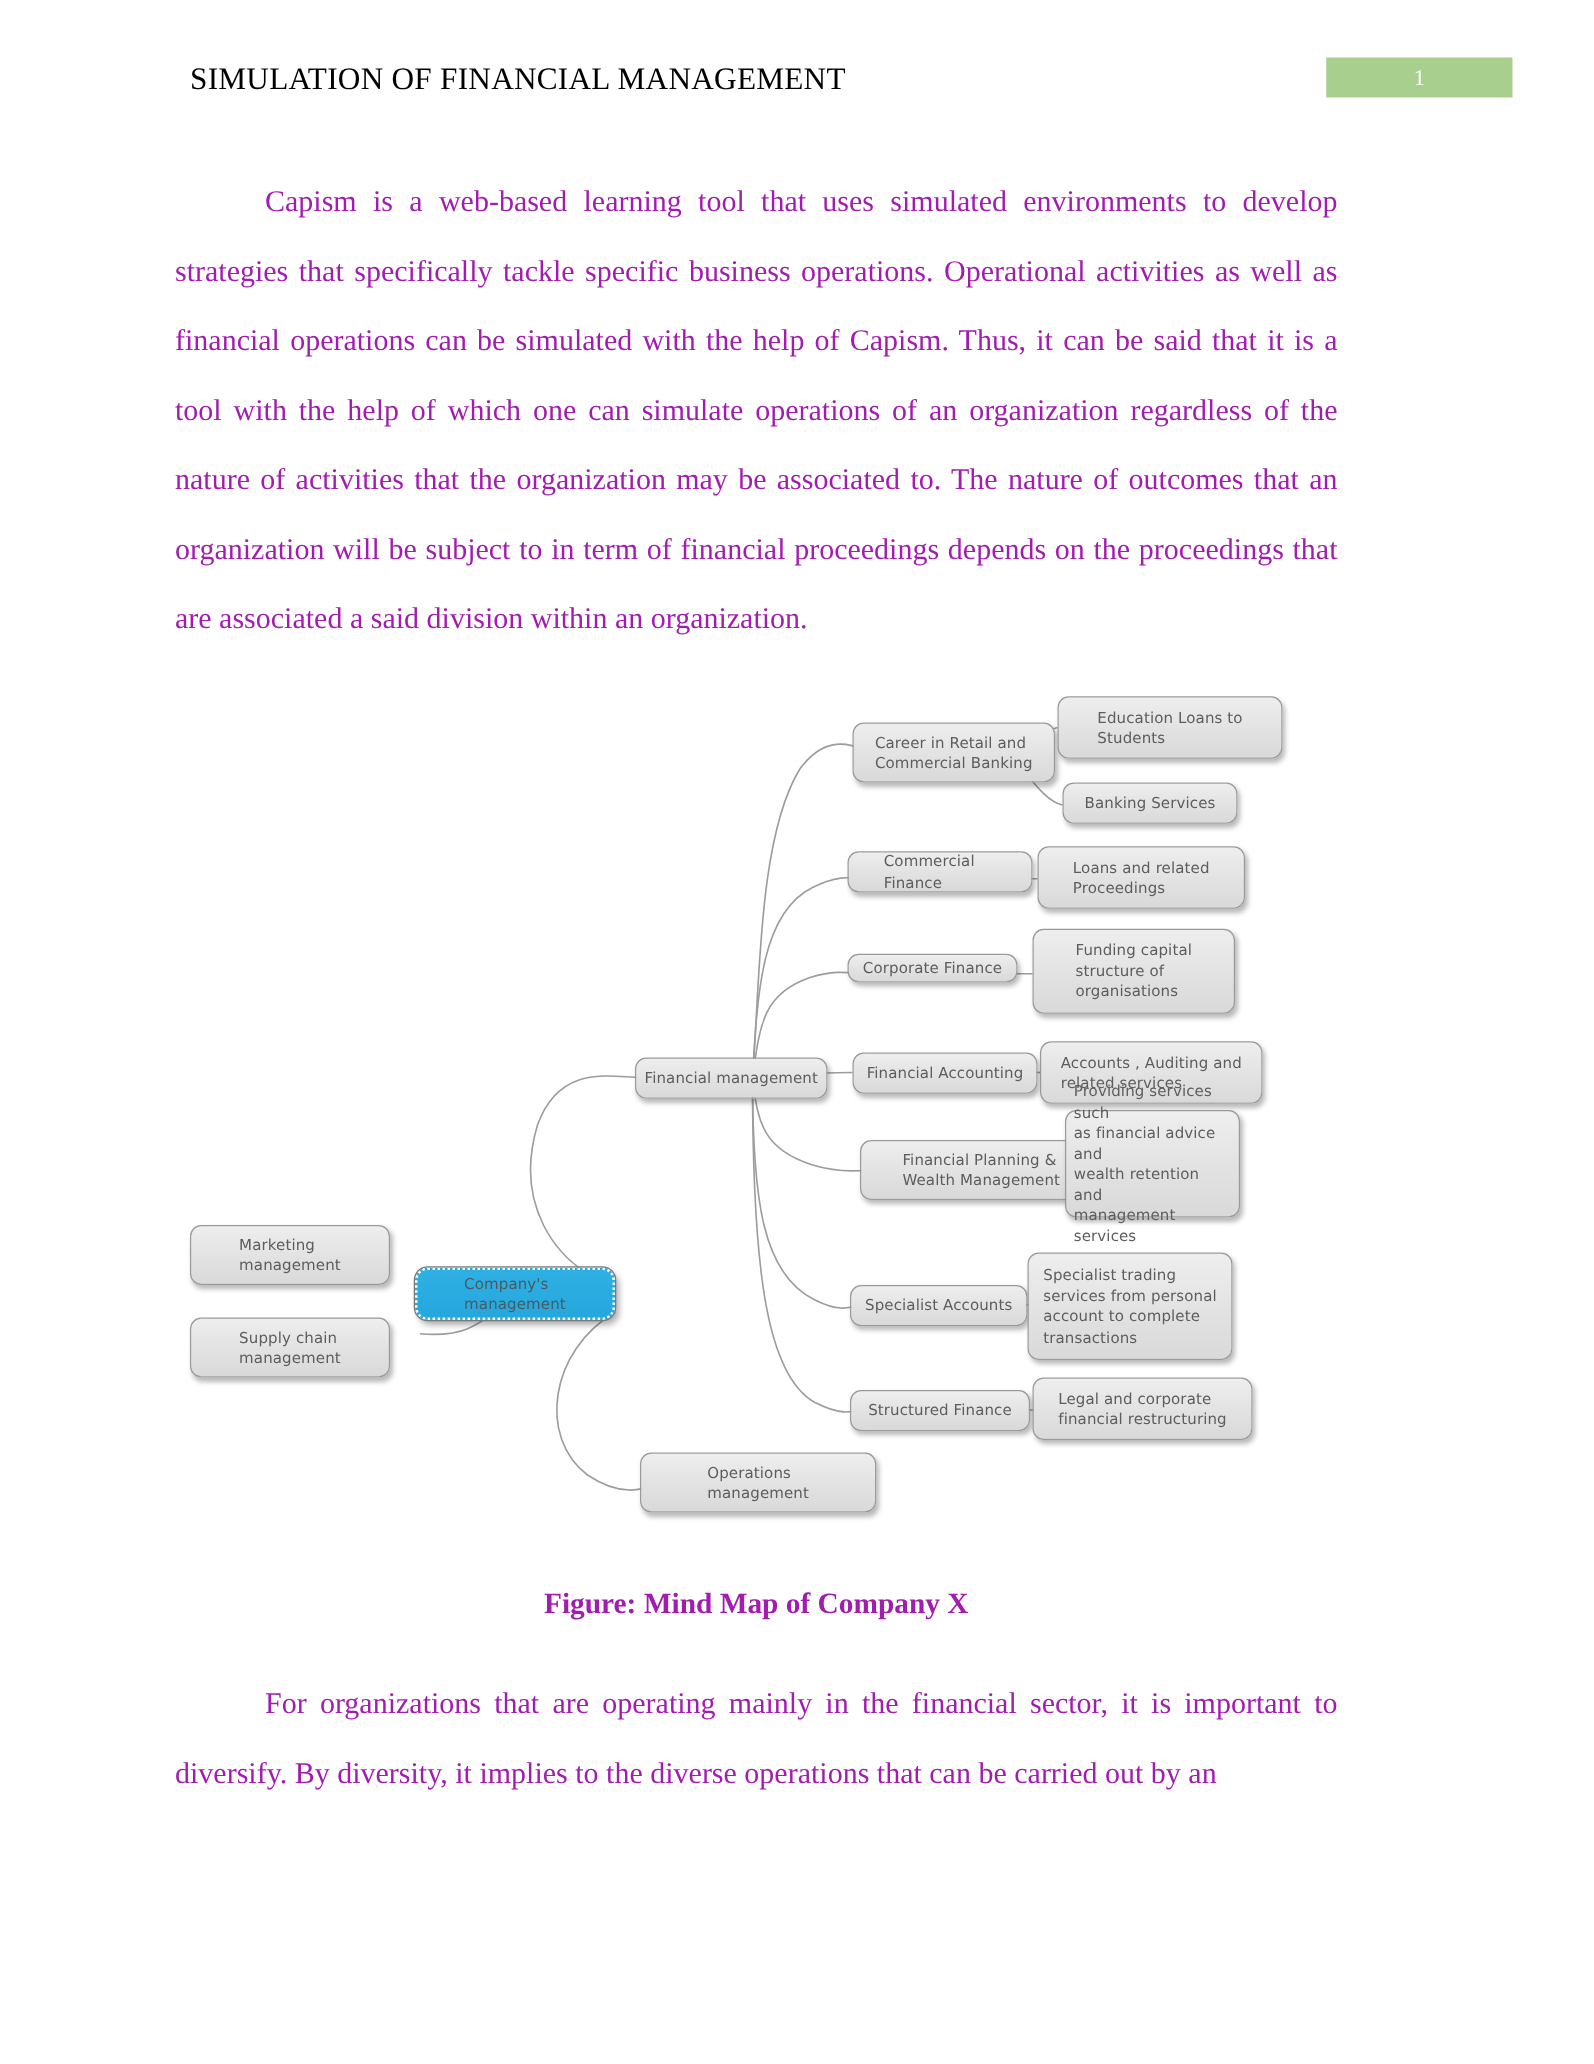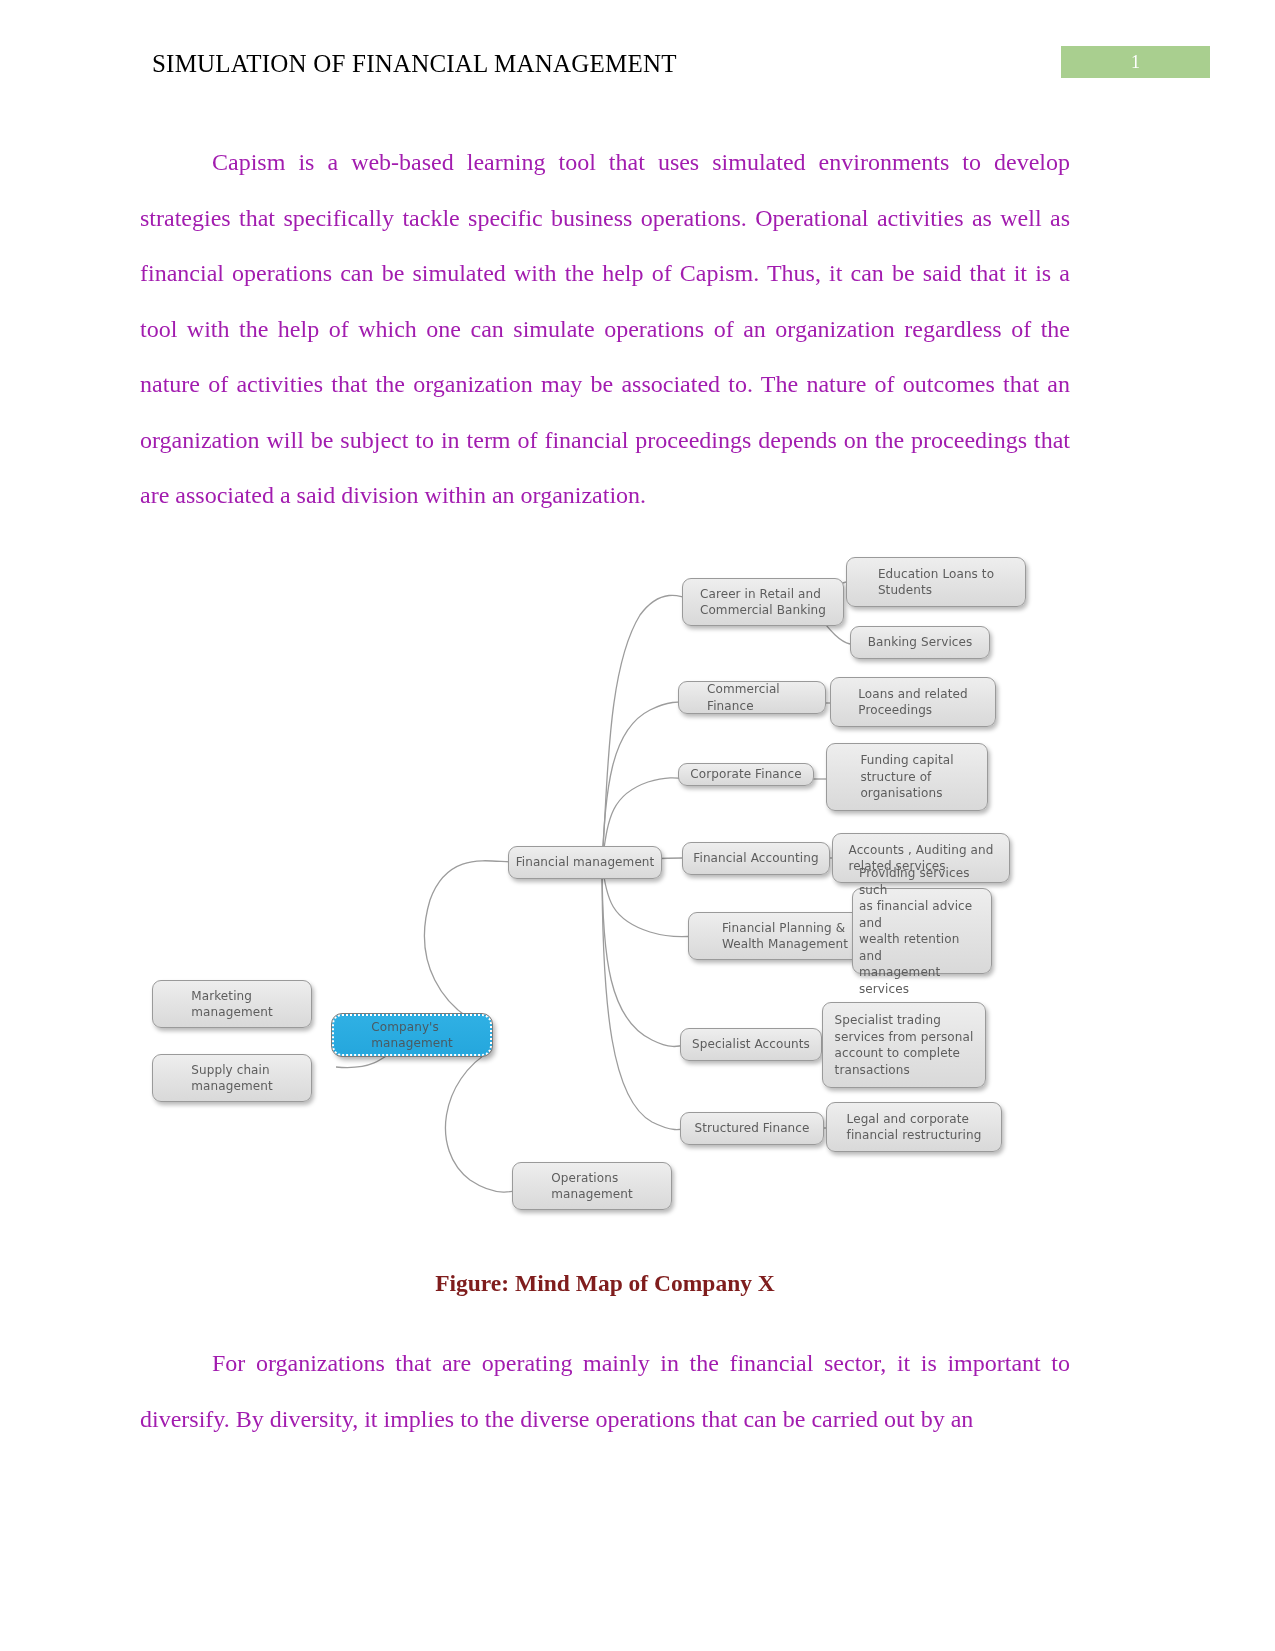--- a/index.html
+++ b/index.html
@@ -68,21 +68,21 @@
 
   
   .figure-caption {
     position: absolute;
     left: 140px;
     width: 930px;
     top: 1270px;
     text-align: center;
     font-size: 23.5px;
     font-weight: bold;
-    color: #7f1d1d;
+    color: #a21caf;
   }
 
   
   .mindmap {
     position: absolute;
     left: 140px;
     top: 540px;
     width: 930px;
     height: 700px;
   }
@@ -184,21 +184,21 @@
     <div class="node" style="left:12px; top:440px; width:160px; height:48px;">
       <span style="white-space:pre-line">Marketing
 management</span>
     </div>
 
     <div class="node" style="left:12px; top:514px; width:160px; height:48px;">
       <span style="white-space:pre-line">Supply chain
 management</span>
     </div>
 
-    <div class="node" style="left:372px; top:622px; width:160px; height:48px;">
+    <div class="node" style="left:372px; top:622px; width:189px; height:48px;">
       <span style="white-space:pre-line">Operations
 management</span>
     </div>
 
     <div class="node" style="left:368px; top:306px; width:154px; height:33px;">
       <span style="white-space:pre-line">Financial management</span>
     </div>
 
     <div class="node" style="left:542px; top:38px; width:162px; height:48px;">
       <span style="white-space:pre-line">Career in Retail and

